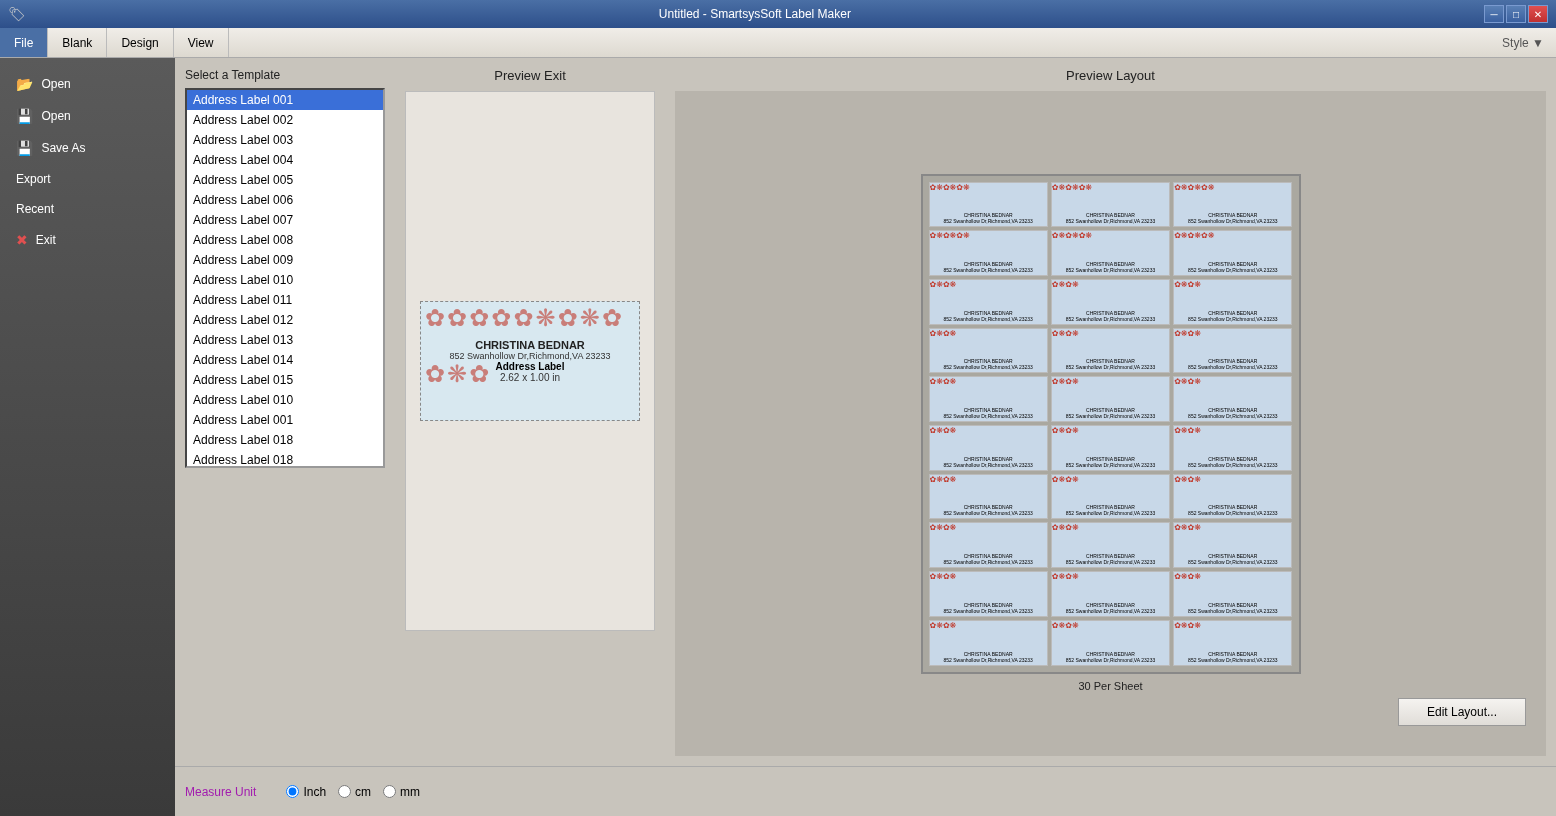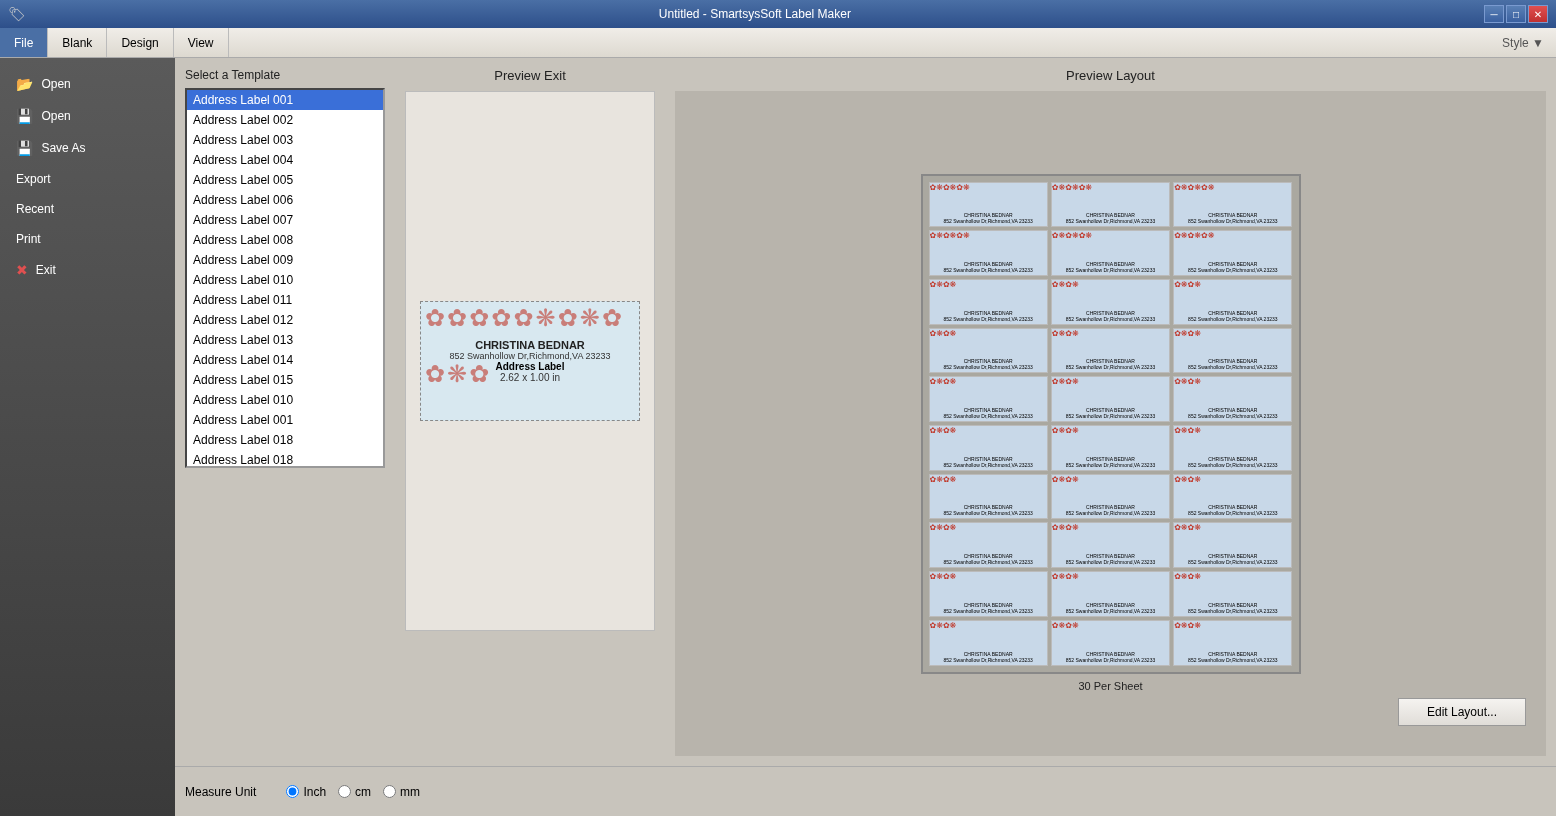--- a/index.html
+++ b/index.html
@@ -229,21 +229,21 @@
     
     .bottom-row {
       height: 50px;
       display: flex;
       align-items: center;
       padding: 0 10px;
       gap: 30px;
       background: #c8c4bc;
       border-top: 1px solid #aaa;
     }
-    .measure-unit-label { font-size: 12px; color: #000000; }
+    .measure-unit-label { font-size: 12px; color: #a21caf; }
     .radio-group { display: flex; align-items: center; gap: 12px; }
     .radio-opt { display: flex; align-items: center; gap: 4px; font-size: 12px; cursor: pointer; }
     .radio-opt input[type="radio"] { cursor: pointer; }
     .edit-layout-btn {
       margin-left: auto;
       padding: 6px 28px;
       background: linear-gradient(to bottom, #f5f3f0, #e0ddd8);
       border: 1px solid #999;
       cursor: pointer;
       font-size: 12px;
@@ -287,23 +287,20 @@
     </div>
     <div class="sidebar-item">
       <span class="icon">💾</span>
       <span>Save As</span>
     </div>
     <div class="sidebar-item">
       <span>Export</span>
     </div>
     <div class="sidebar-item">
       <span>Recent</span>
-    </div>
-    <div class="sidebar-item">
-      <span>Print</span>
     </div>
     <div class="sidebar-item">
       <span class="icon" style="color:#e05050;">✖</span>
       <span>Exit</span>
     </div>
   </div>
 
   <div class="content-area">
 
     <div class="panels-row">

